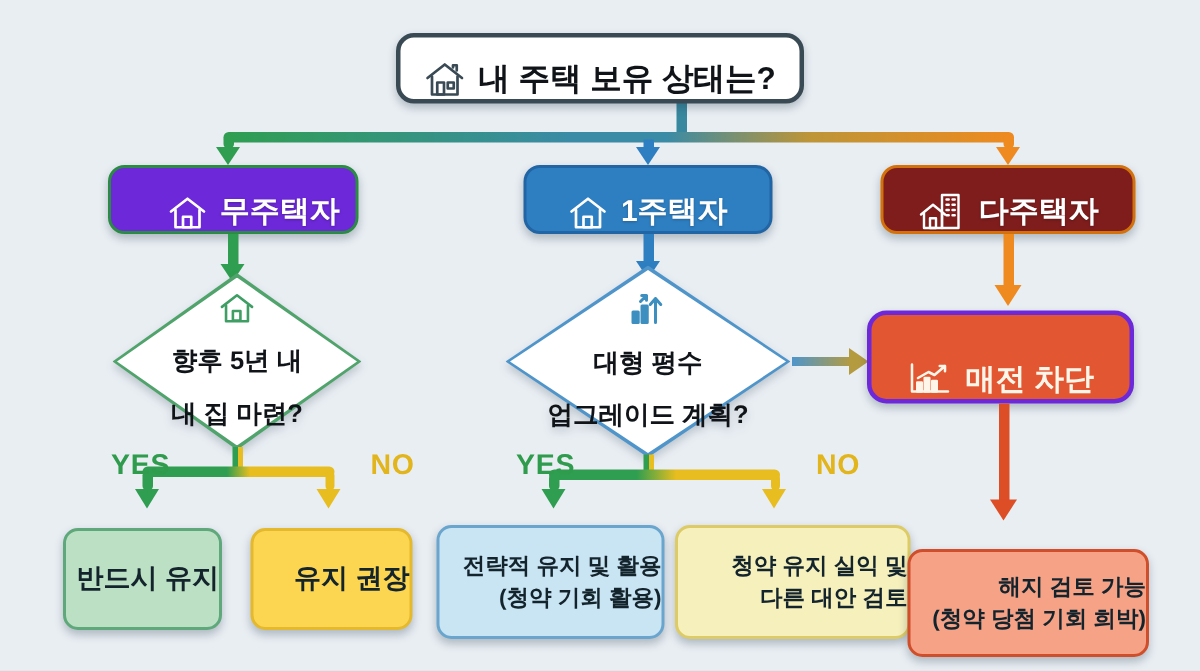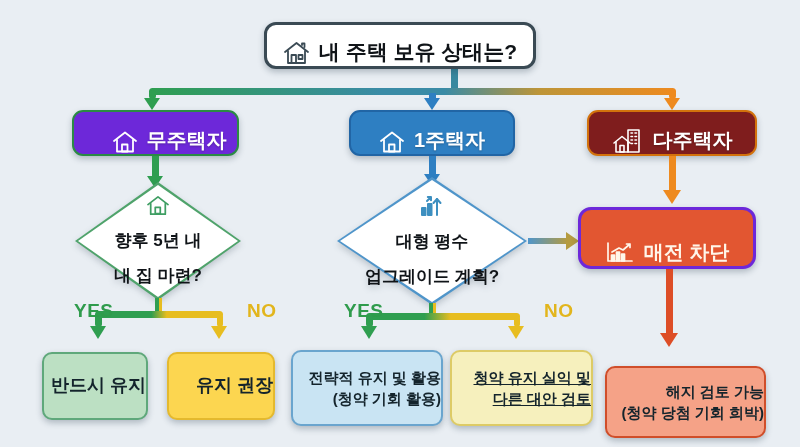--- a/index.html
+++ b/index.html
@@ -199,21 +199,21 @@
 
   <div class="box outcome o-single o1" style="left:42px;top:352px;width:106px;height:68px;">
     <span>반드시 유지</span>
   </div>
 
   <div class="box outcome o-two o3" style="left:291px;top:350px;width:152px;height:76px;">
     <span>전략적 유지 및 활용</span>
     <span>(청약 기회 활용)</span>
   </div>
 
-  <div class="box outcome o-two o4" style="left:450px;top:350px;width:143px;height:76px;text-decoration:underline;">
+  <div class="box outcome o-two o4" style="left:450px;top:350px;width:157px;height:76px;">
     <span>청약 유지 실익 및</span>
     <span>다른 대안 검토</span>
   </div>
 
   <div class="box outcome o-two o5" style="left:605px;top:366px;width:161px;height:72px;">
     <span>해지 검토 가능</span>
     <span>(청약 당첨 기회 희박)</span>
   </div>
 
 </div>

